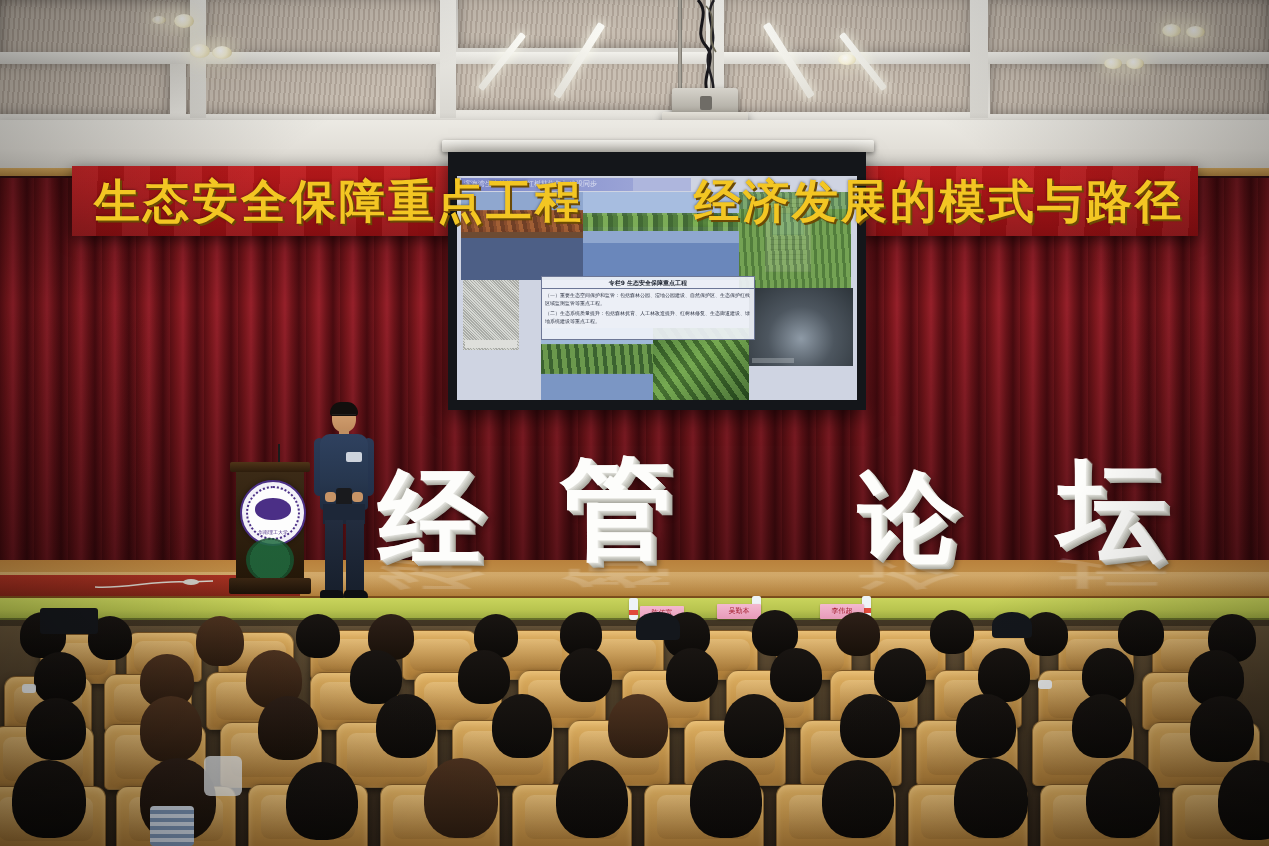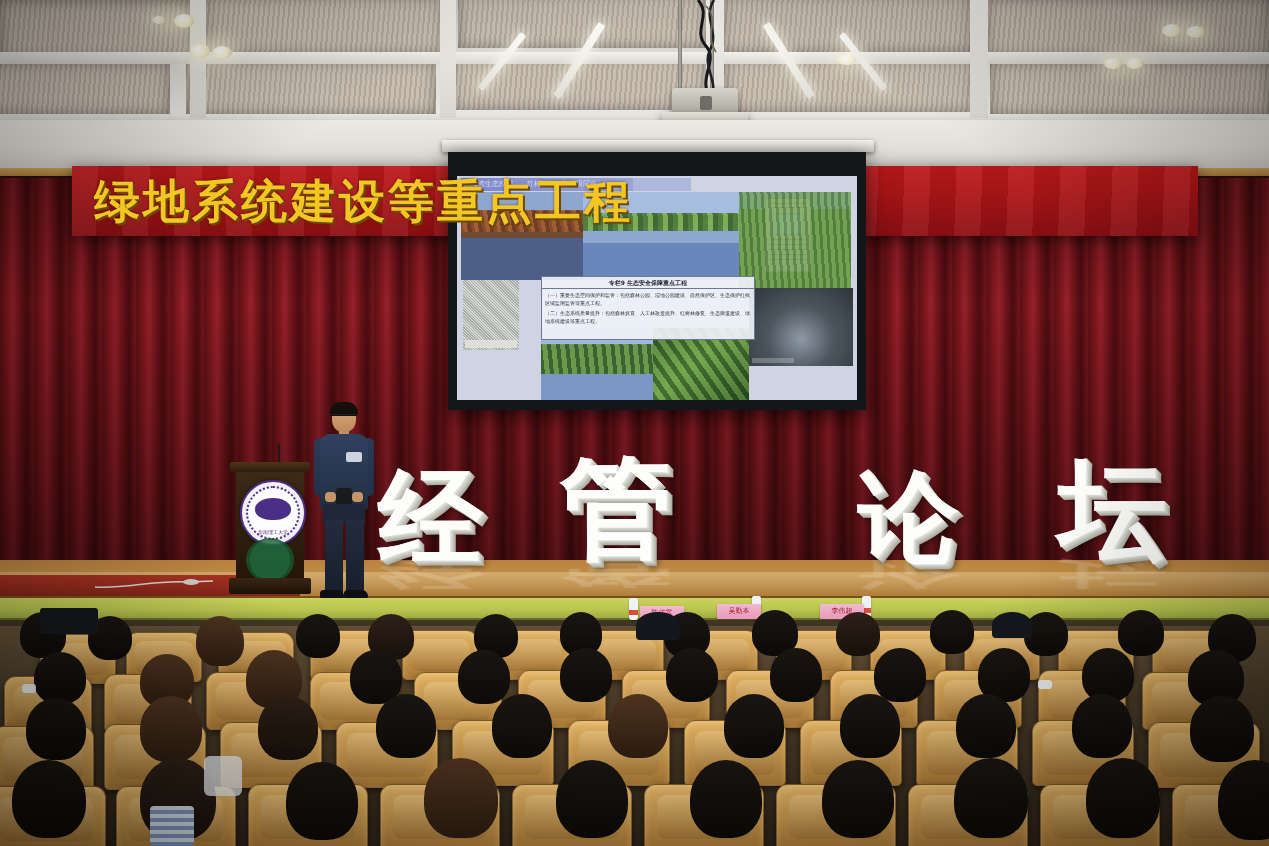--- a/index.html
+++ b/index.html
@@ -269,21 +269,22 @@
   </div>
 
   <div id="softit" class="abs"></div>
   <div id="beamwood" class="abs"></div>
 
   <div id="backwall" class="abs"></div>
   <div id="curtain" class="abs"></div>
   <div id="cur-hem" class="abs"></div>
 
   <div id="banner" class="abs">
-    <div class="ban-txt" id="ban-left">绿地系统建设等重点工程</div>
+    <div class="ban-txt" id="ban-left">生态安全保障重点工程</div>
+    <div class="ban-txt" id="ban-right">经济发展的模式与路径</div>
   </div>
 
   <div id="screen-roller" class="abs"></div>
   <div id="screen" class="abs">
     <div id="slide">
 
       <div id="slide-title">
         <span>滨海湾生态控间——红树林恢复与建设同步</span>
       </div>
       <div id="slide-title-tail"></div>

